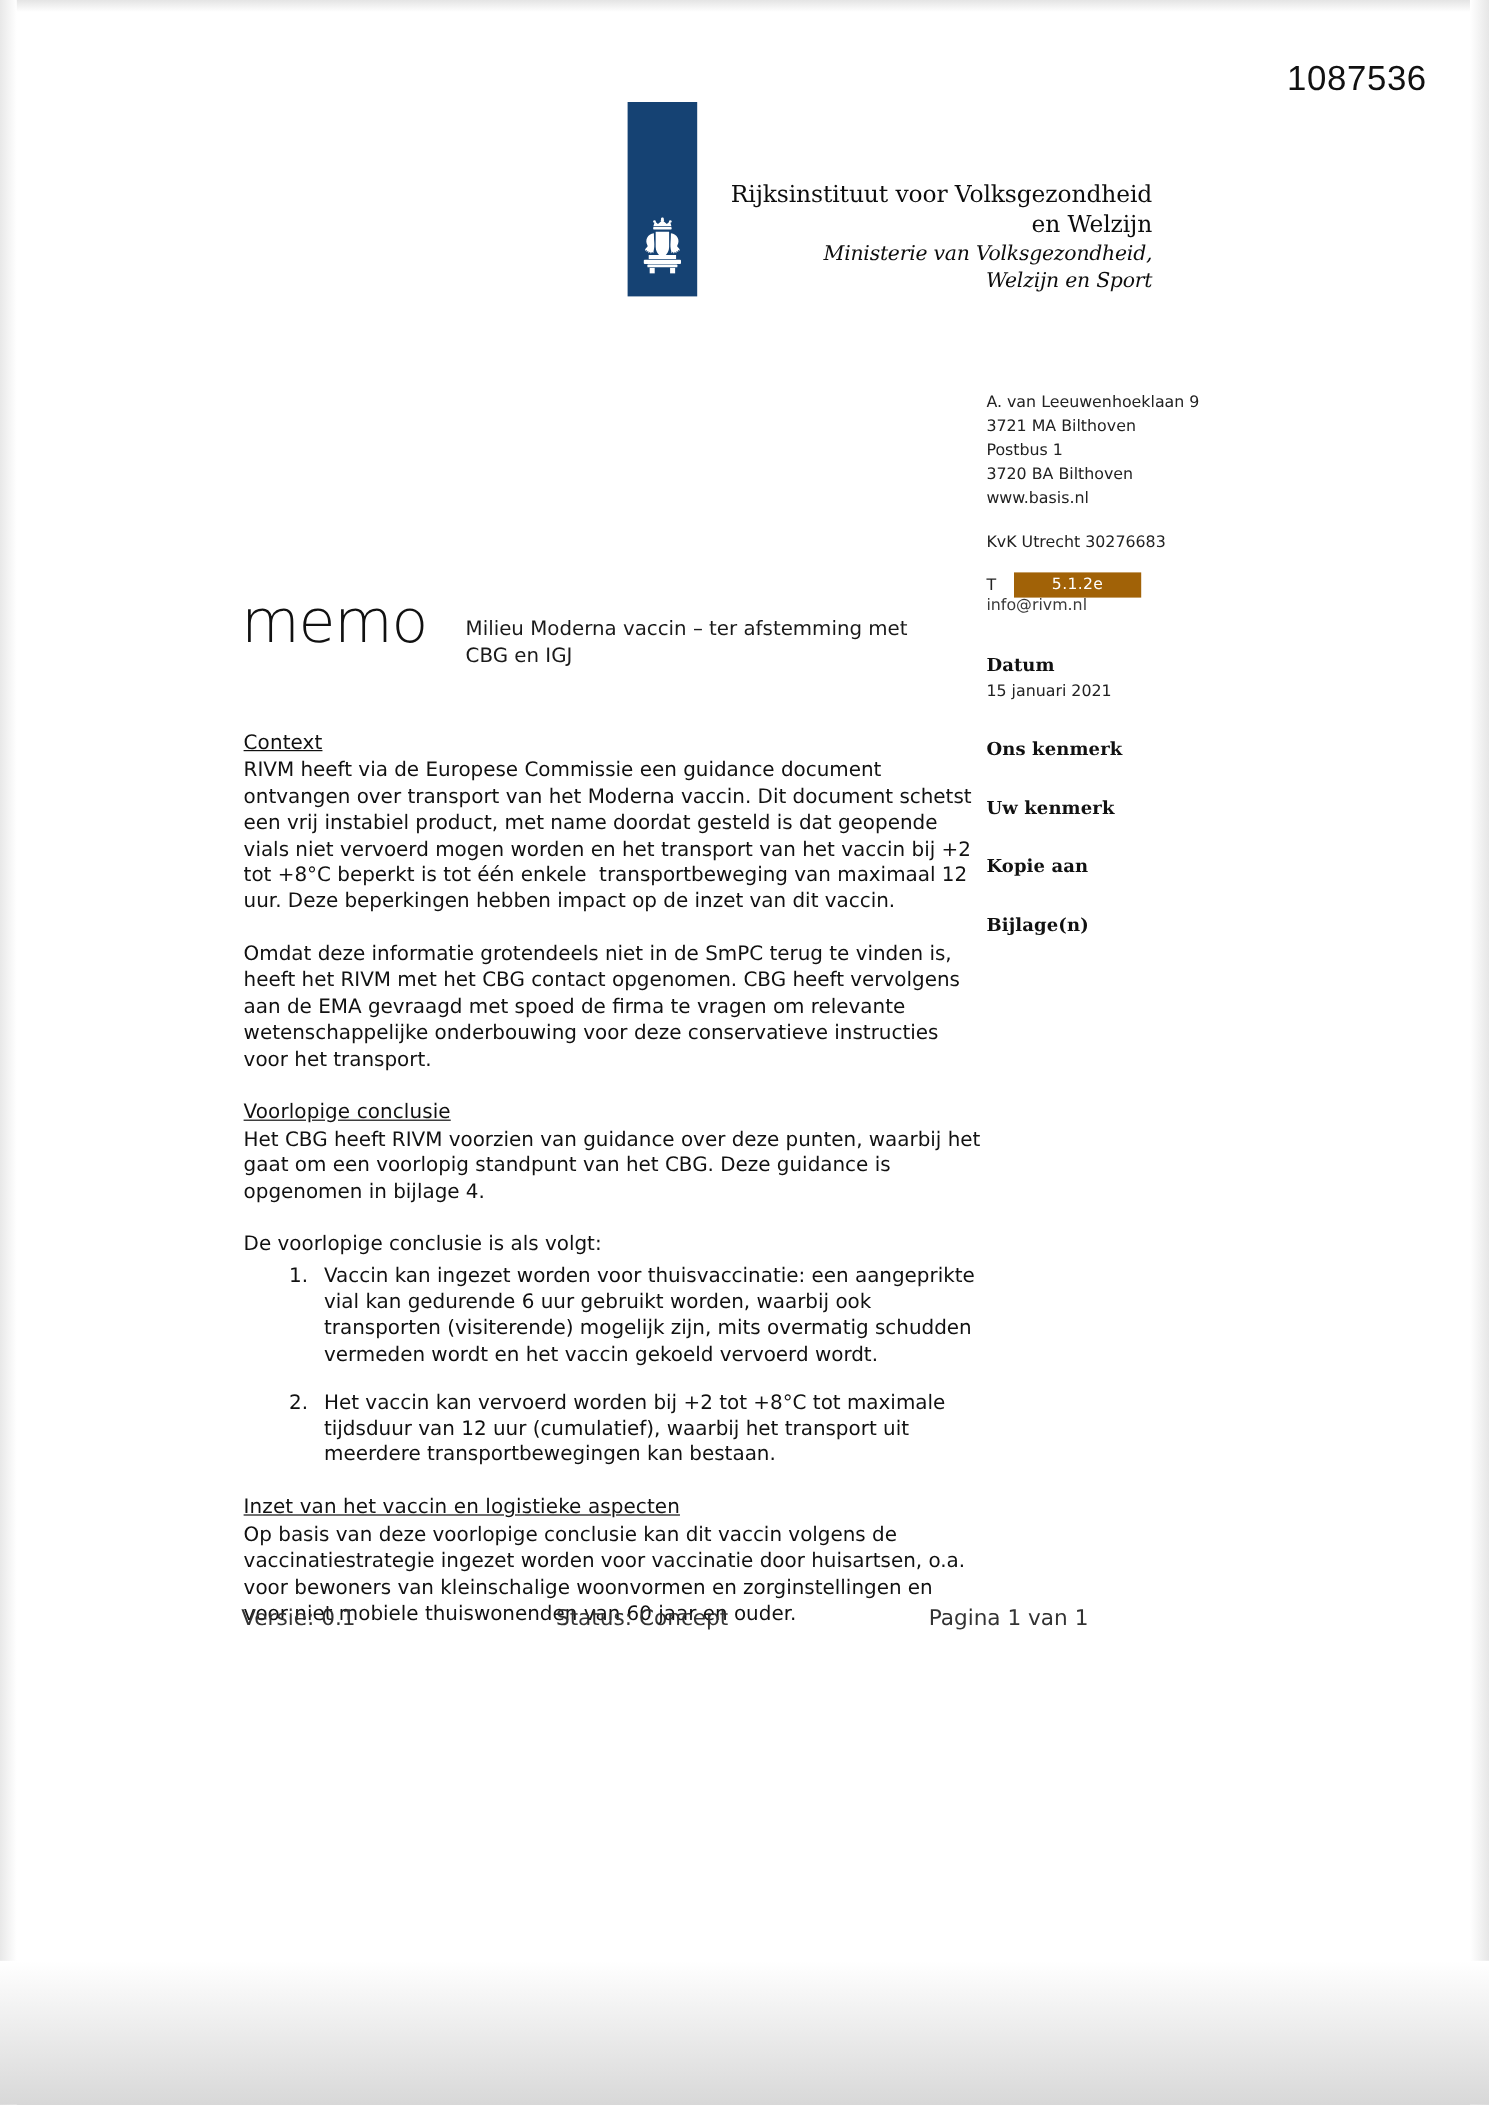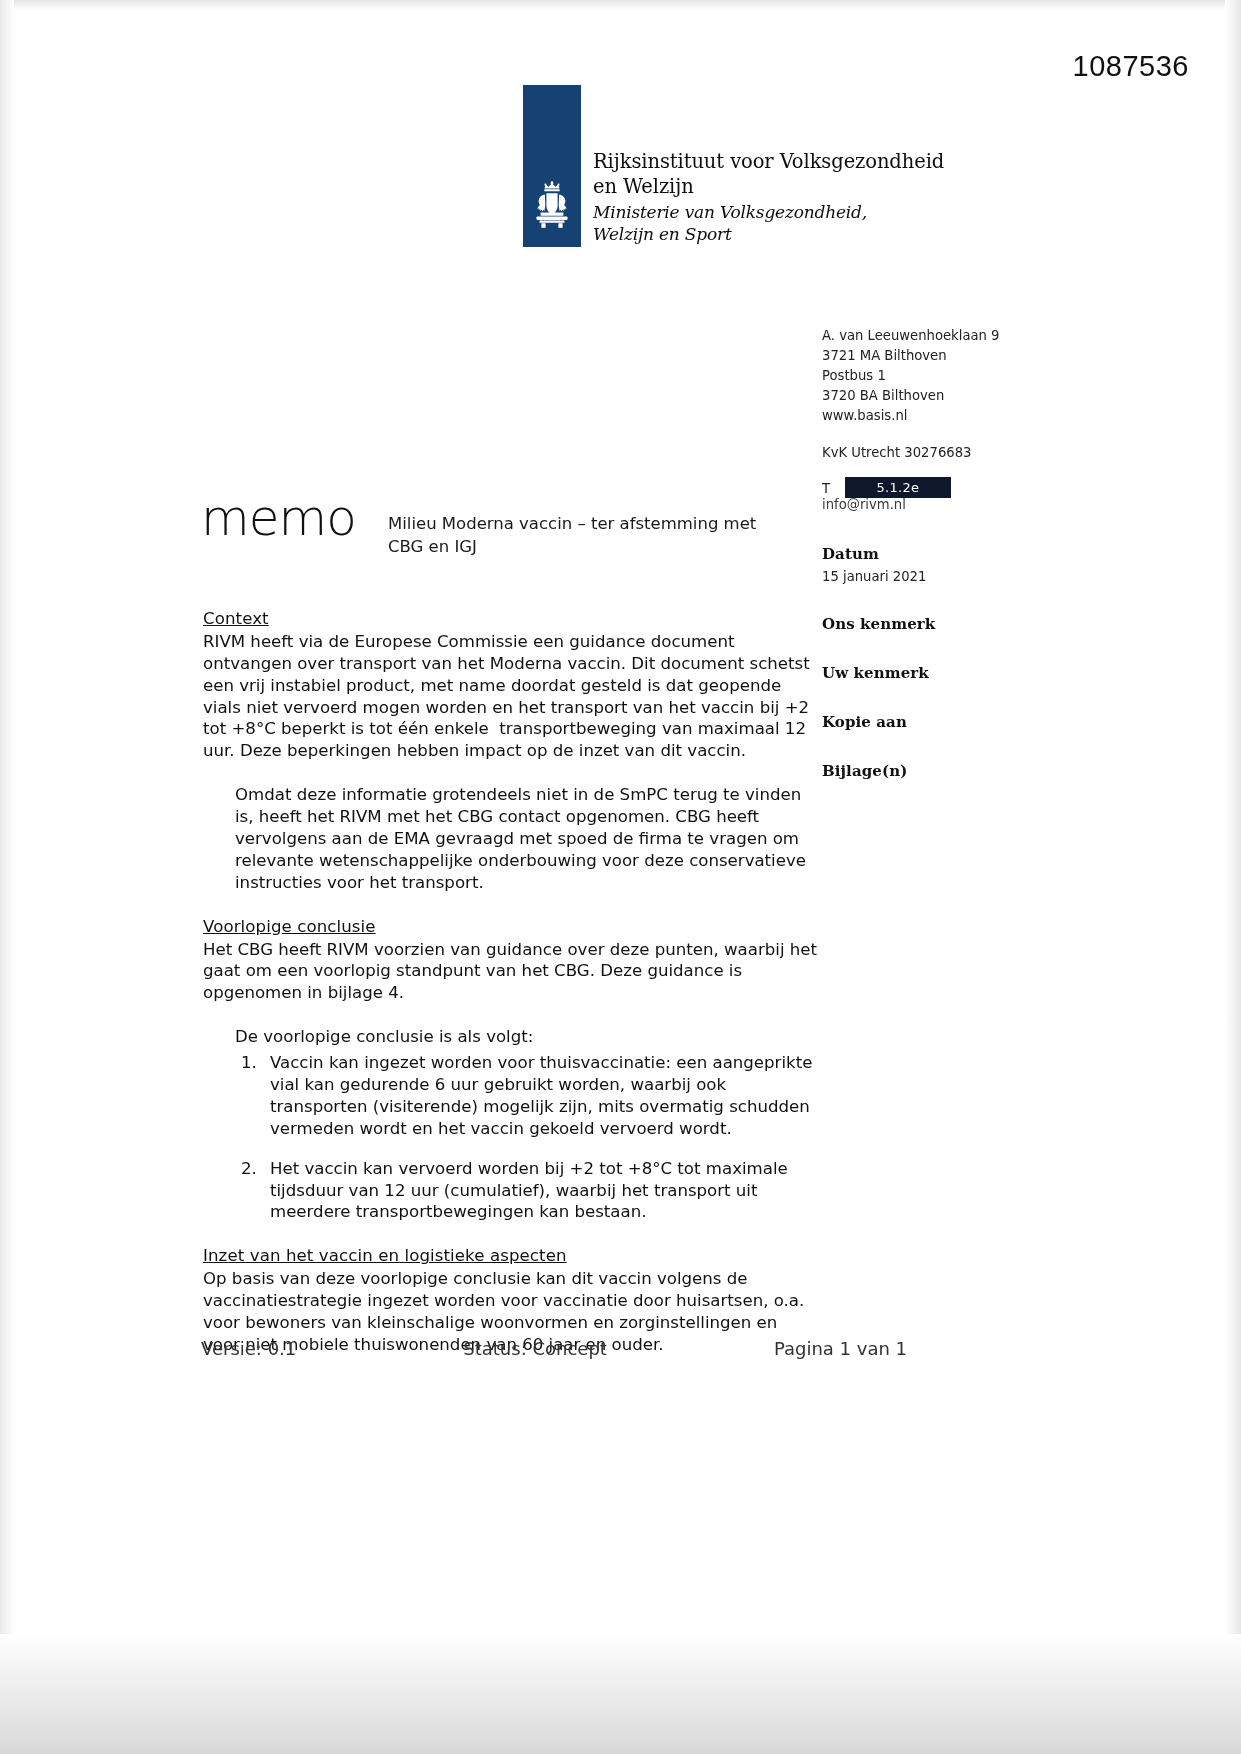--- a/index.html
+++ b/index.html
@@ -66,25 +66,26 @@
   }
   .logo-crest {
     position: absolute;
     left: 50%;
     bottom: 14px;
     transform: translateX(-50%);
     width: 48px;
     height: 54px;
   }
   .logo-text {
-    margin-left: 12px;
+    margin-left: 28px;
     padding-bottom: 2px;
     font-family: "DejaVu Serif", serif;
     color: #0d0d0d;
     line-height: 1.26;
+    text-align: right;
   }
   .logo-line1, .logo-line2 {
     font-size: 19.5px;
     letter-spacing: -0.1px;
   }
   .logo-line3, .logo-line4 {
     font-size: 17px;
     font-style: italic;
     letter-spacing: -0.2px;
   }
@@ -112,21 +113,21 @@
   .contact-t {
     position: absolute;
     left: 0; top: 0;
   }
   .redaction {
     position: absolute;
     left: 23px;
     top: -2px;
     width: 106px;
     height: 21px;
-    background: #0f172a;
+    background: #a16207;
     color: #ffffff;
     font-size: 13px;
     text-align: center;
     line-height: 21px;
     letter-spacing: 0.3px;
   }
   .contact-email {
     position: absolute;
     left: 0; top: 16px;
     color: #3a3a3a;
@@ -183,21 +184,21 @@
     text-decoration: underline;
     margin: 0 0 1px 0;
     font-size: 16.6px;
     letter-spacing: 0.1px;
   }
   .para {
     margin: 0 0 0 0;
     white-space: pre-wrap;
   }
   .para + .sec-head { margin-top: 22px; }
-  .para.spaced { margin-top: 22px; margin-left: 32px; }
+  .para.spaced { margin-top: 22px; }
   ol.numlist {
     margin: 4px 0 0 0;
     padding-left: 59px;
     list-style: decimal;
   }
   ol.numlist li {
     margin-bottom: 18px;
     padding-left: 8px;
     line-height: 1.32;
   }

